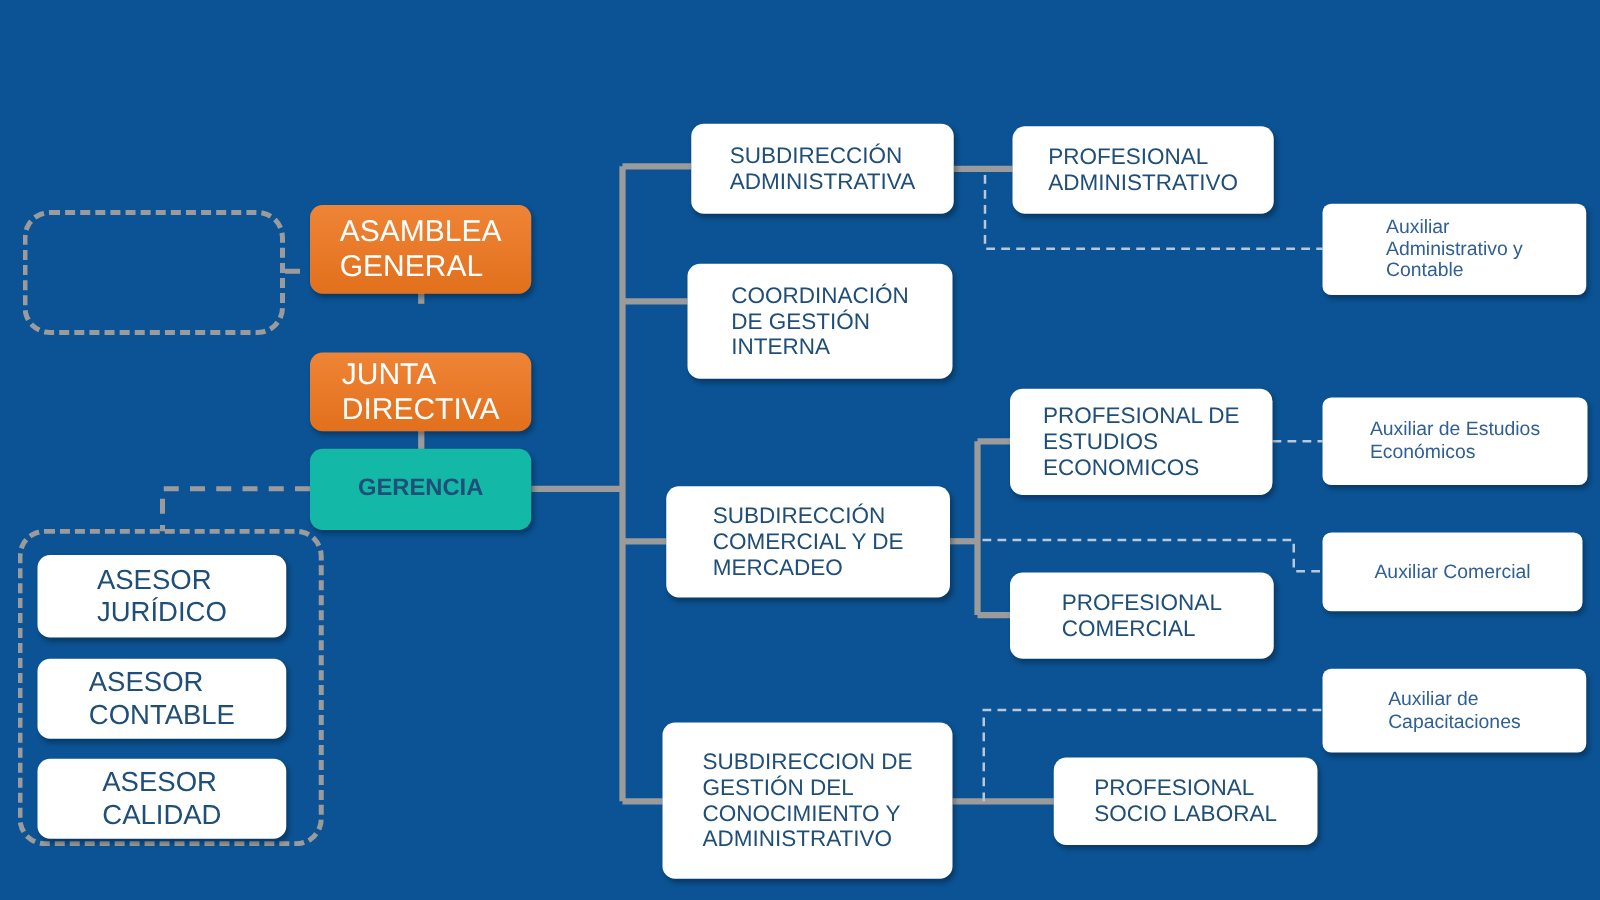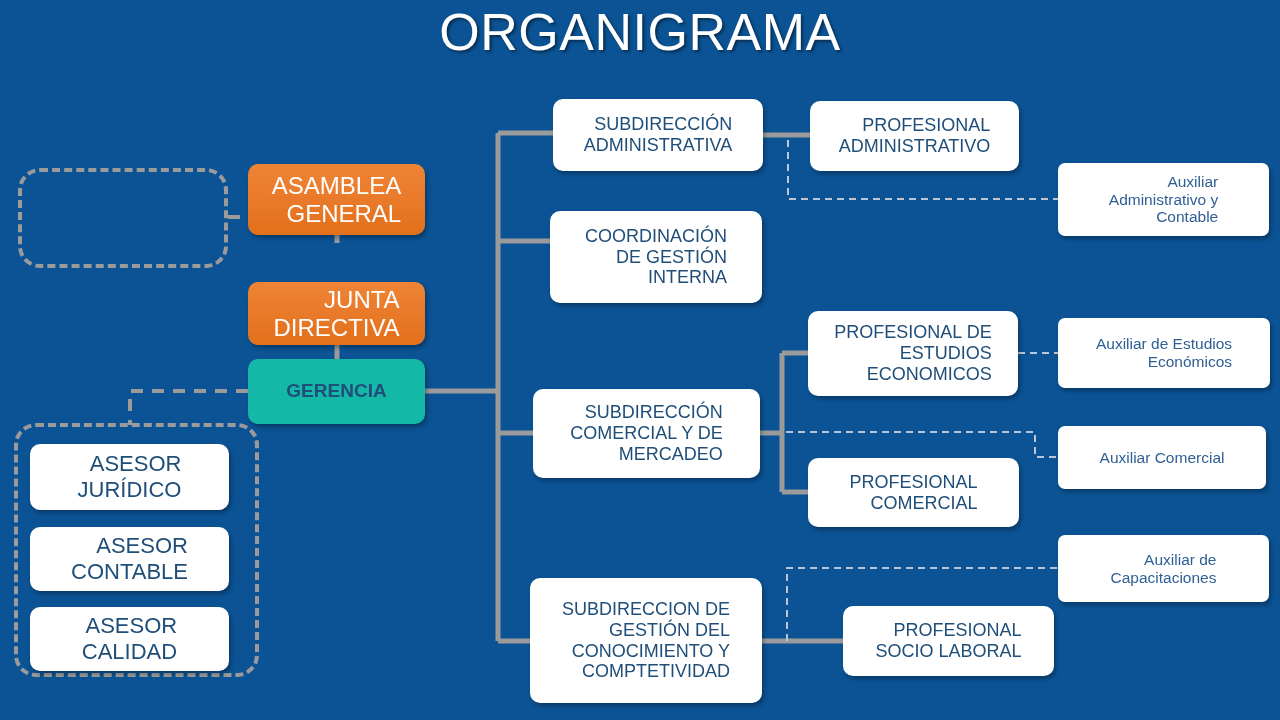--- a/index.html
+++ b/index.html
@@ -35,21 +35,21 @@
     letter-spacing: 0.5px;
     text-shadow: 2px 2px 3px rgba(0,0,0,0.45);
     font-family: "Liberation Sans", sans-serif;
   }
   .node {
     position: absolute;
     box-sizing: border-box;
     display: flex;
     align-items: center;
     justify-content: center;
-    text-align: right;
+    text-align: left;
     line-height: 1.16;
     border-radius: 10px;
     white-space: pre-line;
     padding: 2px 24px;
   }
   .node.white {
     background: #ffffff;
     color: #1f4e79;
     font-size: 18px;
     font-weight: 400;
@@ -84,21 +84,20 @@
     border: 4px dashed #9b9b9b;
     border-radius: 22px;
     background: transparent;
   }
 </style>
 </head>
 <body>
 
 <div id="canvas">
 
-  <div class="title">ORGANIGRAMA</div>
 
   <svg id="connectors" viewBox="0 0 1280 720" xmlns="http://www.w3.org/2000/svg">
     <g stroke="#9b9b9b" fill="none" stroke-width="5">
 
       <line x1="337" y1="194" x2="337" y2="243"></line>
 
       <line x1="337" y1="305" x2="337" y2="360"></line>
 
       <line x1="425" y1="391" x2="498" y2="391"></line>
 
@@ -164,21 +163,21 @@
 DE GESTIÓN
 INTERNA</div>
 
   <div class="node white" style="left:533px; top:389px; width:227px; height:89px;">SUBDIRECCIÓN
 COMERCIAL Y DE
 MERCADEO</div>
 
   <div class="node white" style="left:530px; top:578px; width:232px; height:125px;">SUBDIRECCION DE
 GESTIÓN DEL
 CONOCIMIENTO Y
-COMPTETIVIDAD</div>
+ADMINISTRATIVO</div>
 
   <div class="node white" style="left:810px; top:101px; width:209px; height:70px;">PROFESIONAL
 ADMINISTRATIVO</div>
 
   <div class="node white" style="left:808px; top:311px; width:210px; height:85px;">PROFESIONAL DE
 ESTUDIOS
 ECONOMICOS</div>
 
   <div class="node white" style="left:808px; top:458px; width:211px; height:69px;">PROFESIONAL
 COMERCIAL</div>

